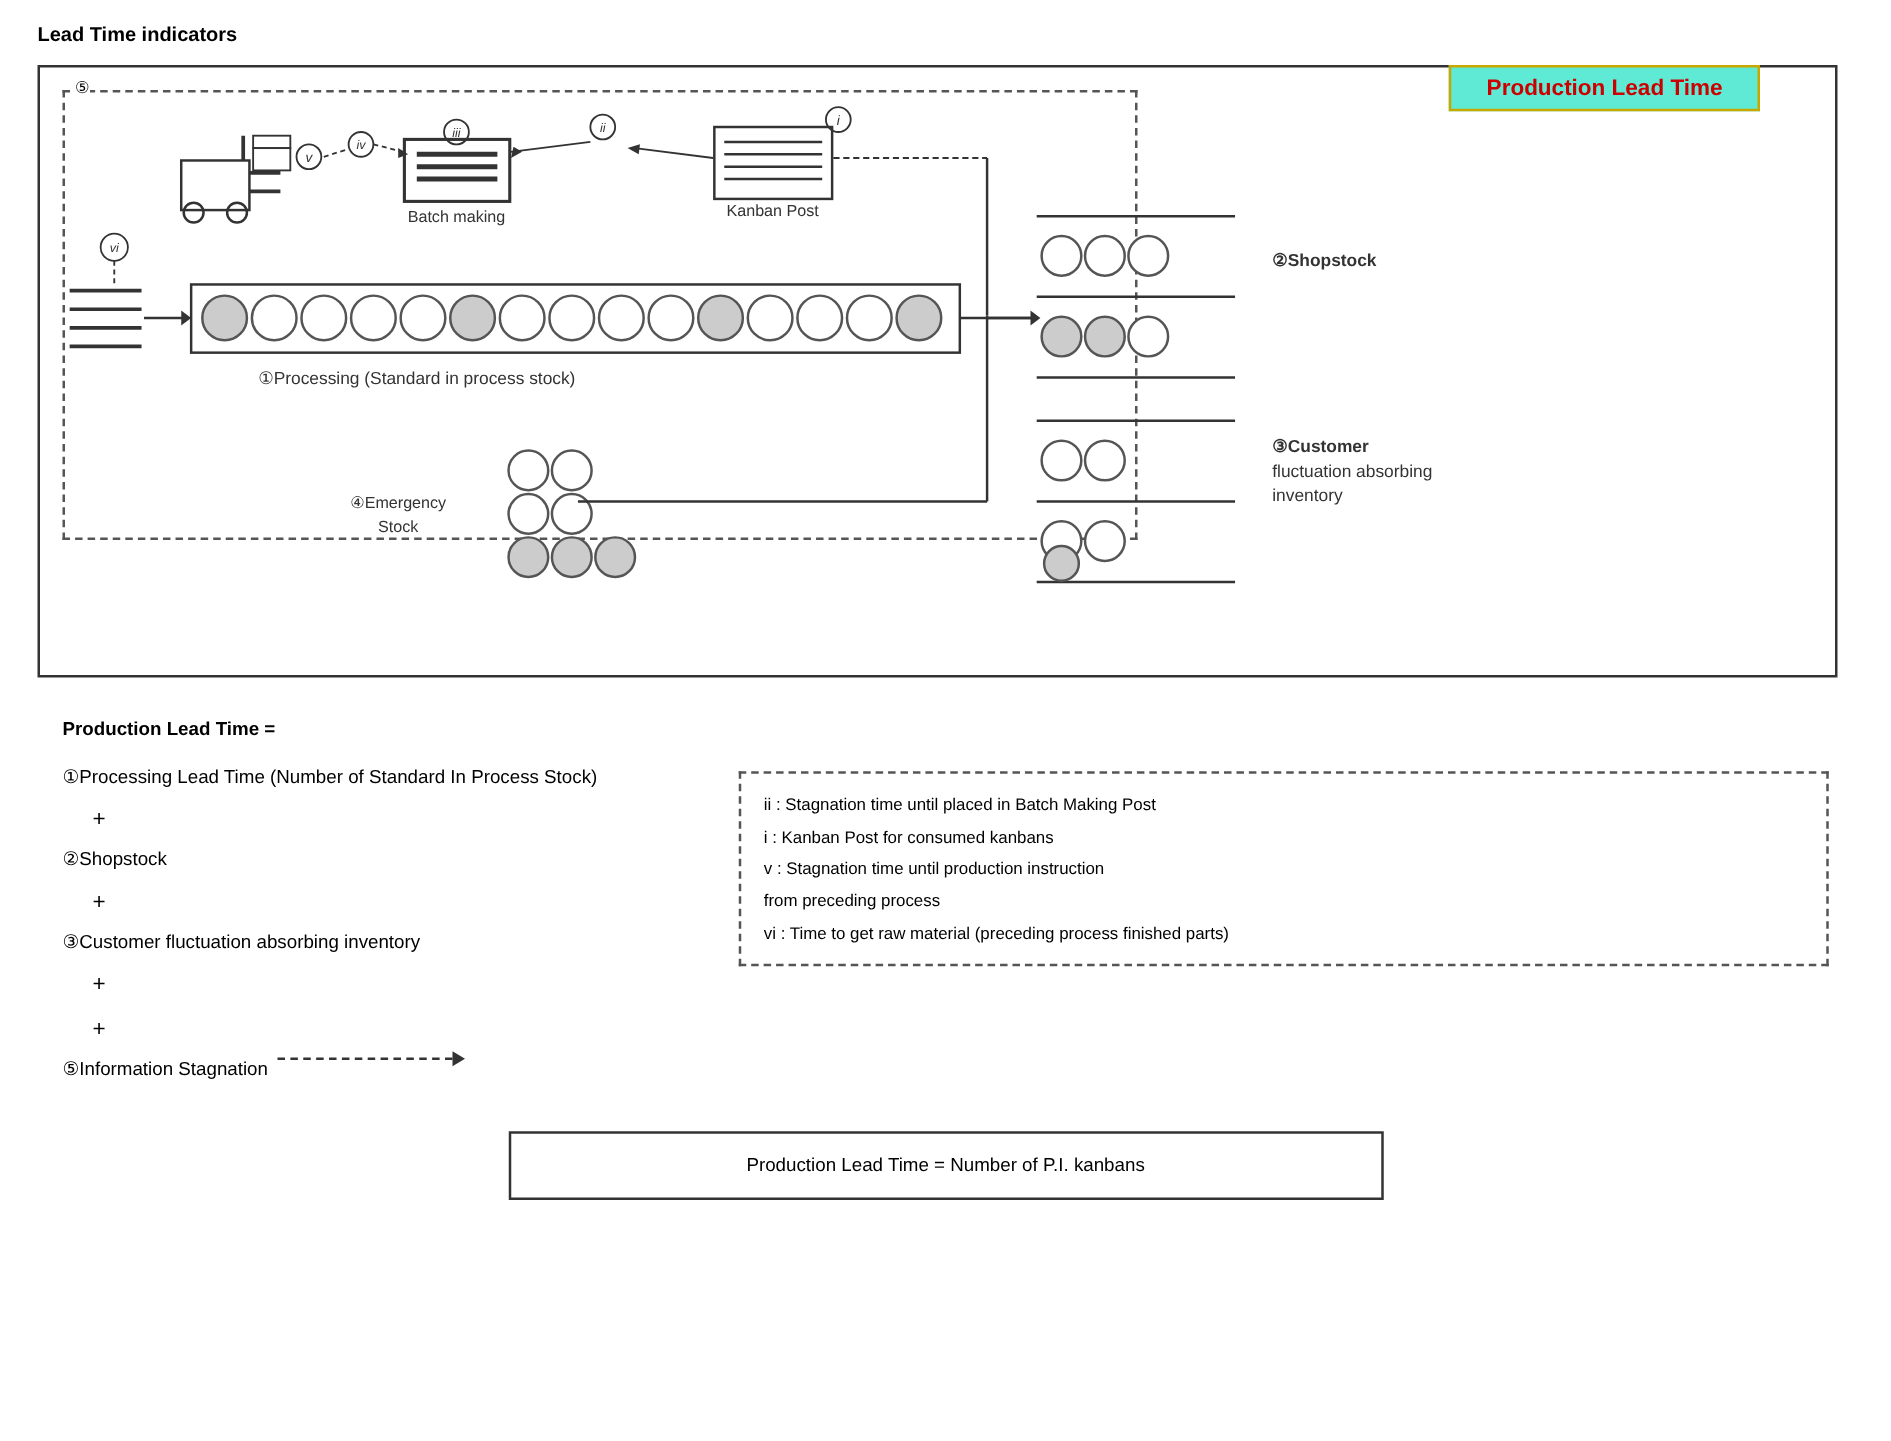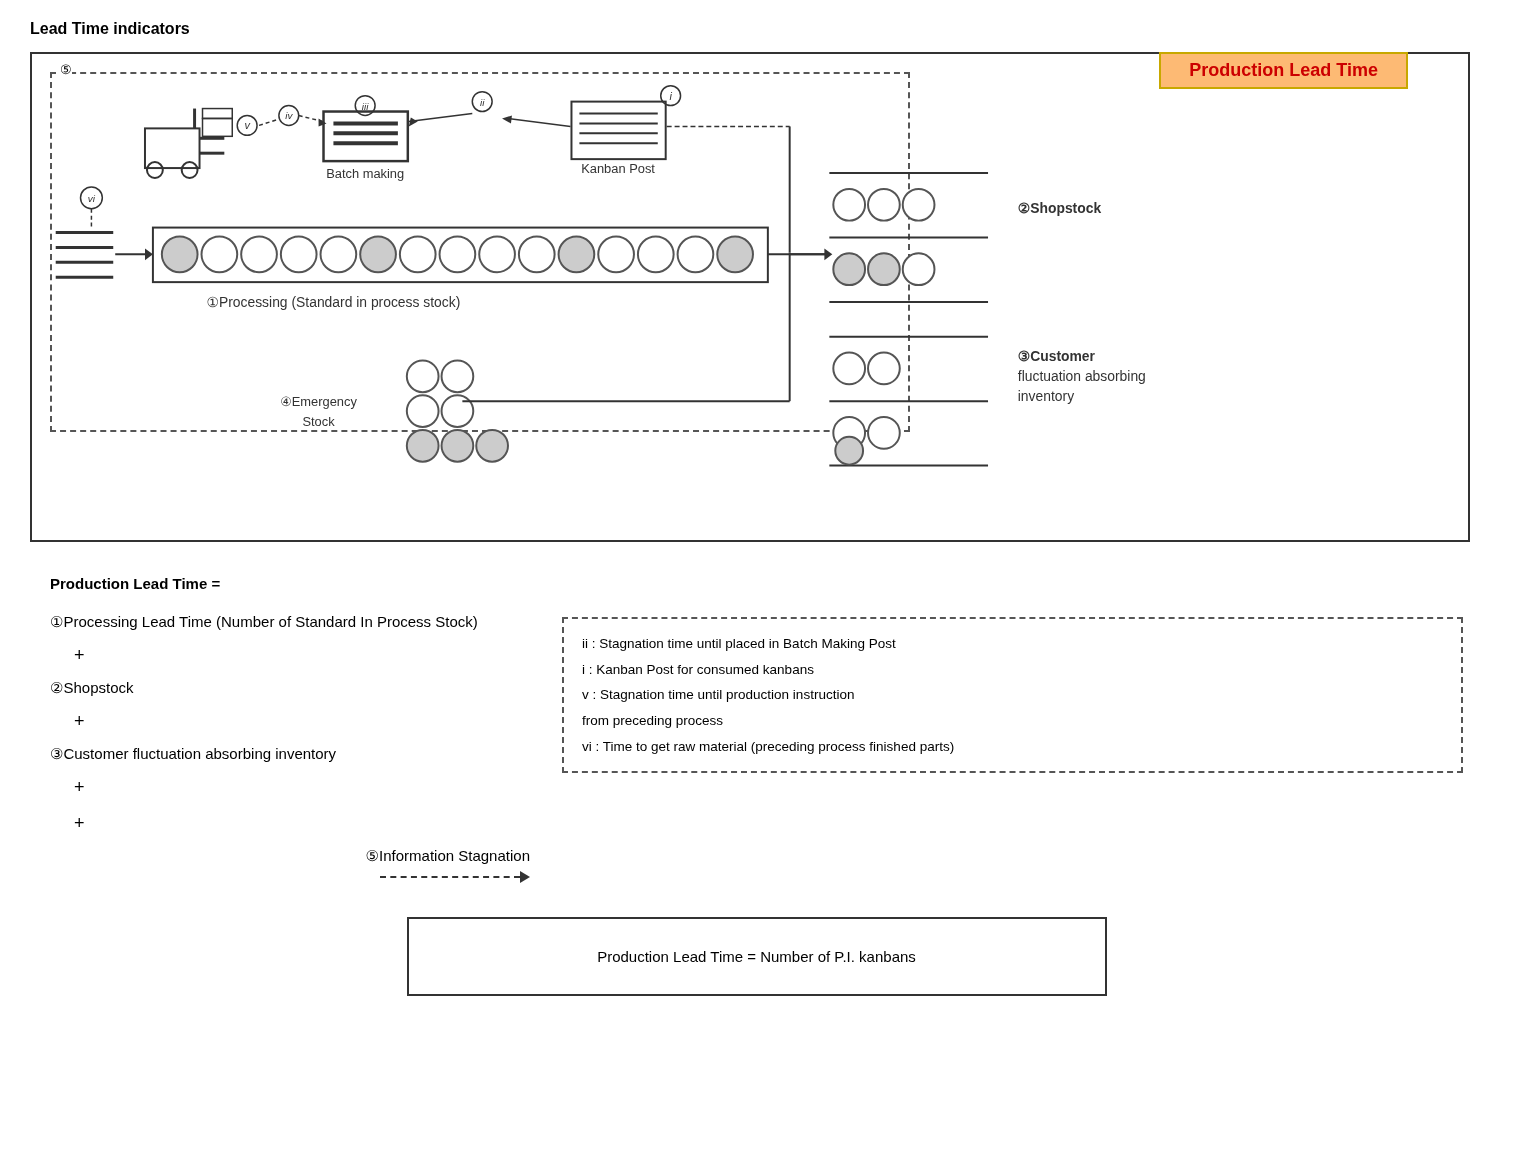--- a/index.html
+++ b/index.html
@@ -25,21 +25,21 @@
       width: 1440px;
       height: 490px;
       margin-bottom: 18px;
     }
 
     
     .plt-label {
       position: absolute;
       top: -2px;
       right: 60px;
-      background: #fdba74;
+      background: #5eead4;
       border: 2px solid #c8a800;
       padding: 6px 28px;
       font-size: 18px;
       font-weight: bold;
       color: #c00;
     }
 
     
     .inner-dashed {
       position: absolute;
@@ -76,21 +76,21 @@
       line-height: 1.8;
     }
 
     .formula-title {
       font-weight: bold;
       margin-bottom: 10px;
     }
 
     .formula-row {
       display: flex;
-      gap: 32px;
+      gap: 61px;
       align-items: flex-start;
     }
 
     .formula-left {
       flex: 0 0 480px;
       line-height: 2;
     }
 
     .formula-right {
       flex: 1;
@@ -103,21 +103,21 @@
 
     .plus-sign {
       display: block;
       margin-left: 24px;
       font-size: 18px;
     }
 
     .bottom-box {
       border: 2px solid #333;
       text-align: center;
-      padding: 24px 30px;
+      padding: 12px 30px;
       margin: 24px auto;
       width: 700px;
       font-size: 15px;
       line-height: 1.8;
     }
 
     
     .info-arrow {
       display: inline-flex;
       align-items: center;
@@ -304,21 +304,21 @@
 
   <div class="formula-row">
     <div class="formula-left">
       <div>①Processing Lead Time (Number of Standard In Process Stock)</div>
       <span class="plus-sign">+</span>
       <div>②Shopstock</div>
       <span class="plus-sign">+</span>
       <div>③Customer fluctuation absorbing inventory</div>
       <span class="plus-sign">+</span>
       <span class="plus-sign">+</span>
-      <div style="display:flex; align-items:flex-end;flex-direction:column;">
+      <div style="display:flex; align-items:flex-start;">
         <span>⑤Information Stagnation</span>
         <div class="info-arrow">
           <div class="info-arrow-line"></div>
           <div class="info-arrow-head"></div>
         </div>
       </div>
     </div>
 
     <div class="formula-right">
       <div>ii  : Stagnation time until placed in Batch Making Post</div>

